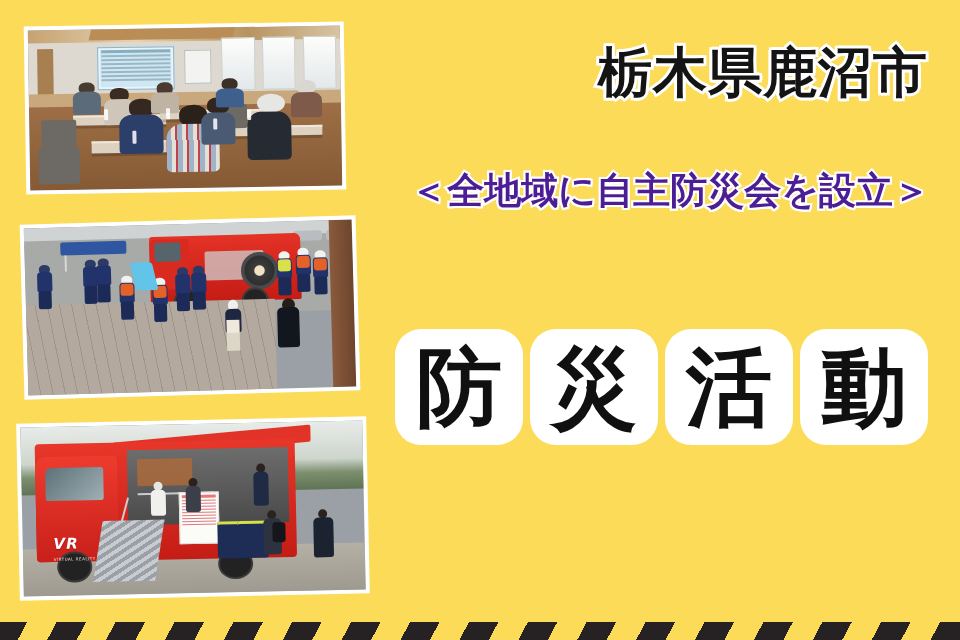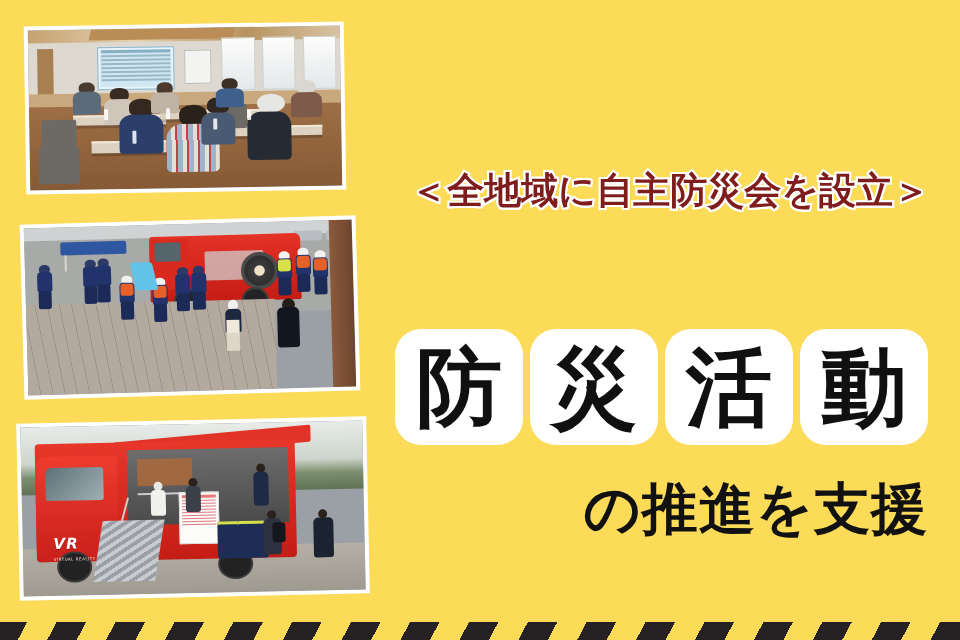--- a/index.html
+++ b/index.html
@@ -314,21 +314,21 @@
       3px 0 0 #fff, -3px 0 0 #fff, 0 3px 0 #fff, 0 -3px 0 #fff,
       2px 2px 0 #fff, -2px 2px 0 #fff, 2px -2px 0 #fff, -2px -2px 0 #fff;
   }
 
   #subhead {
     position: absolute;
     right: 30px;
     top: 172px;
     font-size: 37px;
     line-height: 1;
-    color: #7f1d1d;
+    color: #4c1d95;
     letter-spacing: 0px;
     -webkit-text-stroke: 4px #ffffff;
     paint-order: stroke fill;
     text-shadow:
       2px 0 0 #fff, -2px 0 0 #fff, 0 2px 0 #fff, 0 -2px 0 #fff,
       1.5px 1.5px 0 #fff, -1.5px 1.5px 0 #fff, 1.5px -1.5px 0 #fff, -1.5px -1.5px 0 #fff;
   }
 
   #line-main1 {
     position: absolute;
@@ -607,27 +607,27 @@
         <div class="torso" style="background:#2c3240;height:36px;width:18px;margin-left:-9px;"></div>
         <div style="position:absolute;left:58%;top:12px;width:13px;height:20px;background:#14161c;border-radius:3px;"></div>
       </div>
       <div class="person" style="left:88%;top:52%;">
         <div class="head"></div>
         <div class="torso" style="background:#1b2230;height:40px;width:20px;margin-left:-10px;"></div>
       </div>
     </div>
   </div>
 
+  <div class="jp" id="city-title">栃木県鹿沼市</div>
 
   <div class="jp" id="subhead">＜全地域に自主防災会を設立＞</div>
 
 
   <div id="boxrow">
     <div class="kanji-box">防</div>
     <div class="kanji-box">災</div>
     <div class="kanji-box">活</div>
     <div class="kanji-box">動</div>
   </div>
 
-  <div class="jp" id="line-main2">の推進を支援</div>
 
   <div id="hazard"></div>
 </div>
 
 </body></html>

